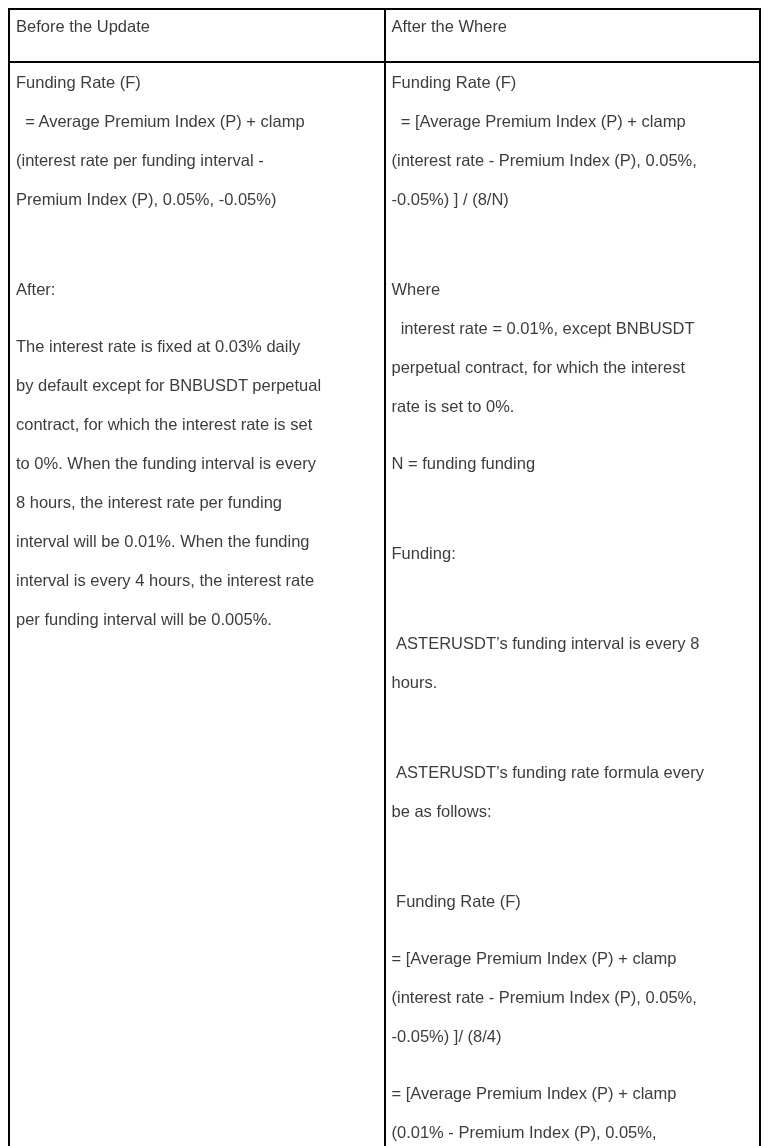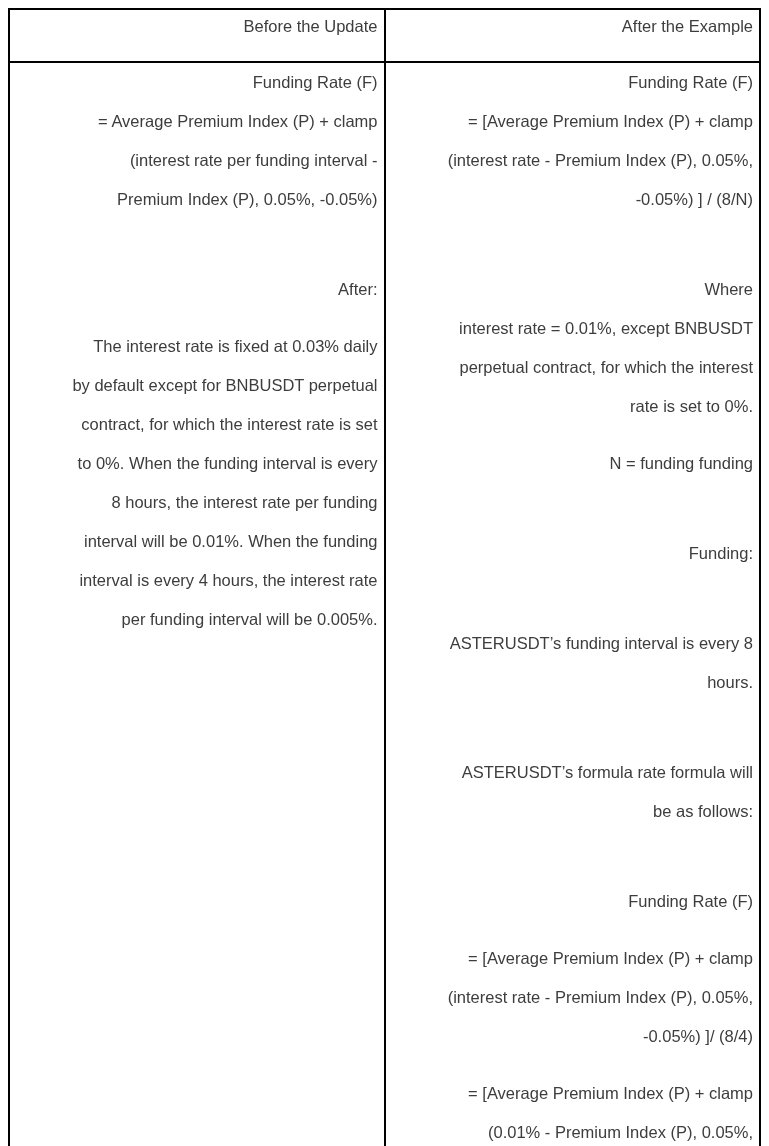--- a/index.html
+++ b/index.html
@@ -16,21 +16,20 @@
   body {
     width: 769px;
     height: 1146px;
     font-family: "Liberation Sans", sans-serif;
     color: var(--text-color);
   }
   .page {
     padding: 8px;
     width: 769px;
     height: 1146px;
-    text-align: right;
   }
   table.compare-table {
     border-collapse: collapse;
     table-layout: fixed;
     width: 753px;
     background: var(--bg-color);
   }
   table.compare-table td {
     border: 2px solid var(--border-color);
     vertical-align: top;
@@ -61,21 +60,21 @@
 
 <div class="page">
   <table class="compare-table">
     <colgroup>
       <col style="width: 50%;">
       <col style="width: 50%;">
     </colgroup>
     <tbody>
       <tr class="header-row">
         <td>Before the Update</td>
-        <td>After the Example</td>
+        <td>After the Where</td>
       </tr>
       <tr class="body-row">
         <td>
             <p>Funding Rate (F)
   = Average Premium Index (P) + clamp
 (interest rate per funding interval -
 Premium Index (P), 0.05%, -0.05%)</p>
             <p class="blank"></p>
             <p>After:</p>
             <p>The interest rate is fixed at 0.03% daily
@@ -97,21 +96,21 @@
   interest rate = 0.01%, except BNBUSDT
 perpetual contract, for which the interest
 rate is set to 0%.</p>
             <p>N = funding funding</p>
             <p class="blank"></p>
             <p>Funding:</p>
             <p class="blank"></p>
             <p> ASTERUSDT’s funding interval is every 8
 hours.</p>
             <p class="blank"></p>
-            <p> ASTERUSDT’s formula rate formula will
+            <p> ASTERUSDT’s funding rate formula every
 be as follows:</p>
             <p class="blank"></p>
             <p> Funding Rate (F)</p>
             <p>= [Average Premium Index (P) + clamp
 (interest rate - Premium Index (P), 0.05%,
 -0.05%) ]/ (8/4)</p>
             <p>= [Average Premium Index (P) + clamp
 (0.01% - Premium Index (P), 0.05%,
 -0.05%) ] / 2</p>
           </td>

